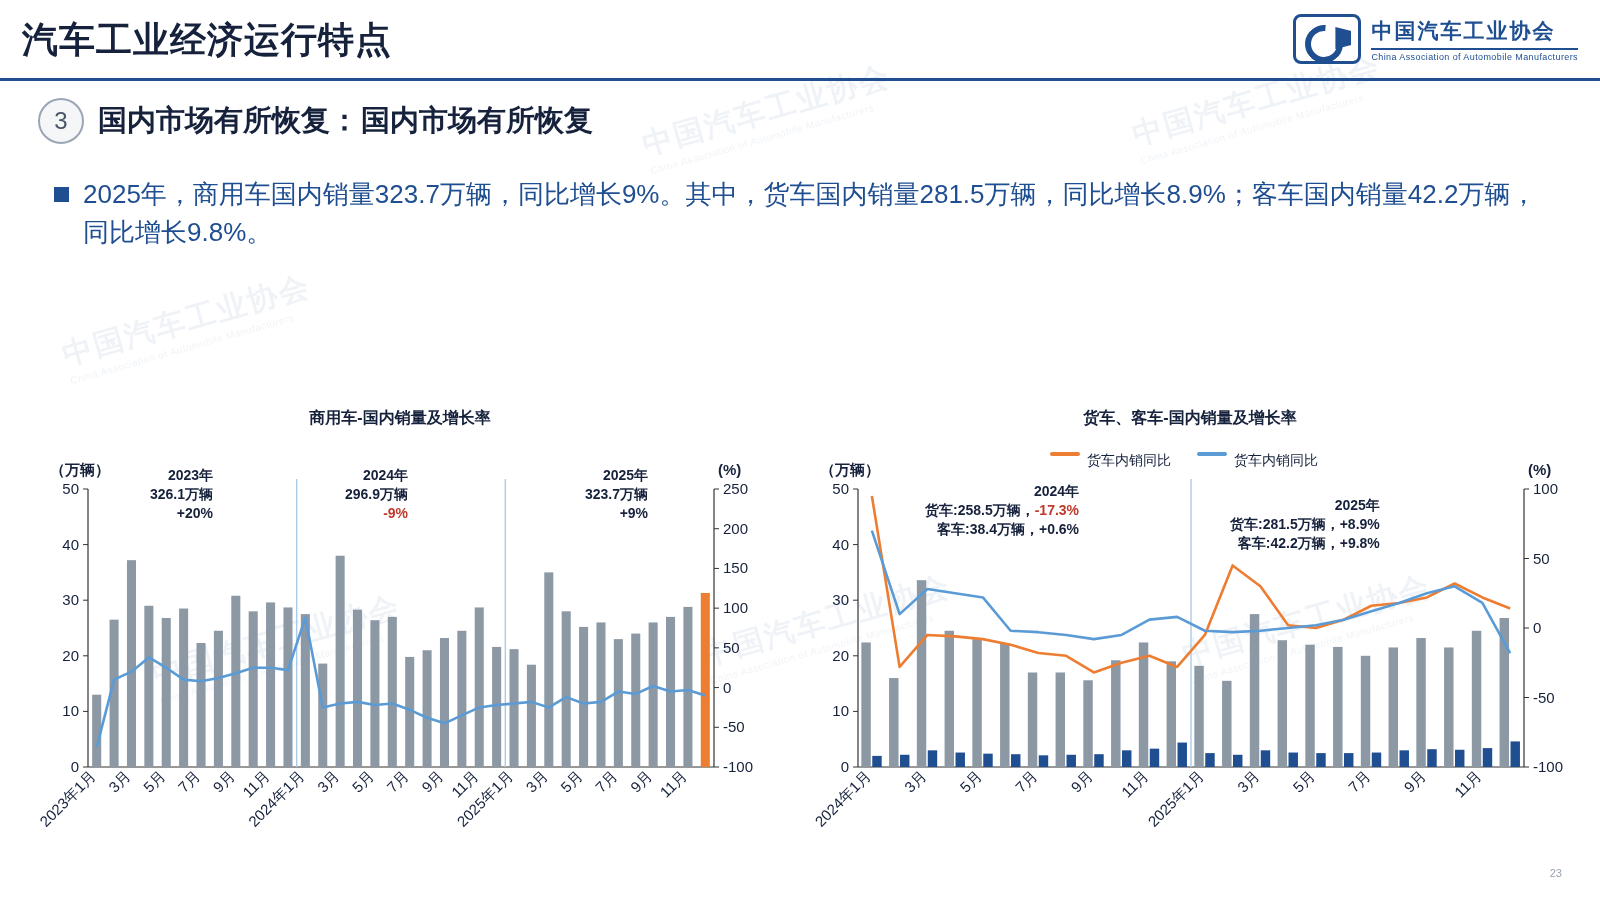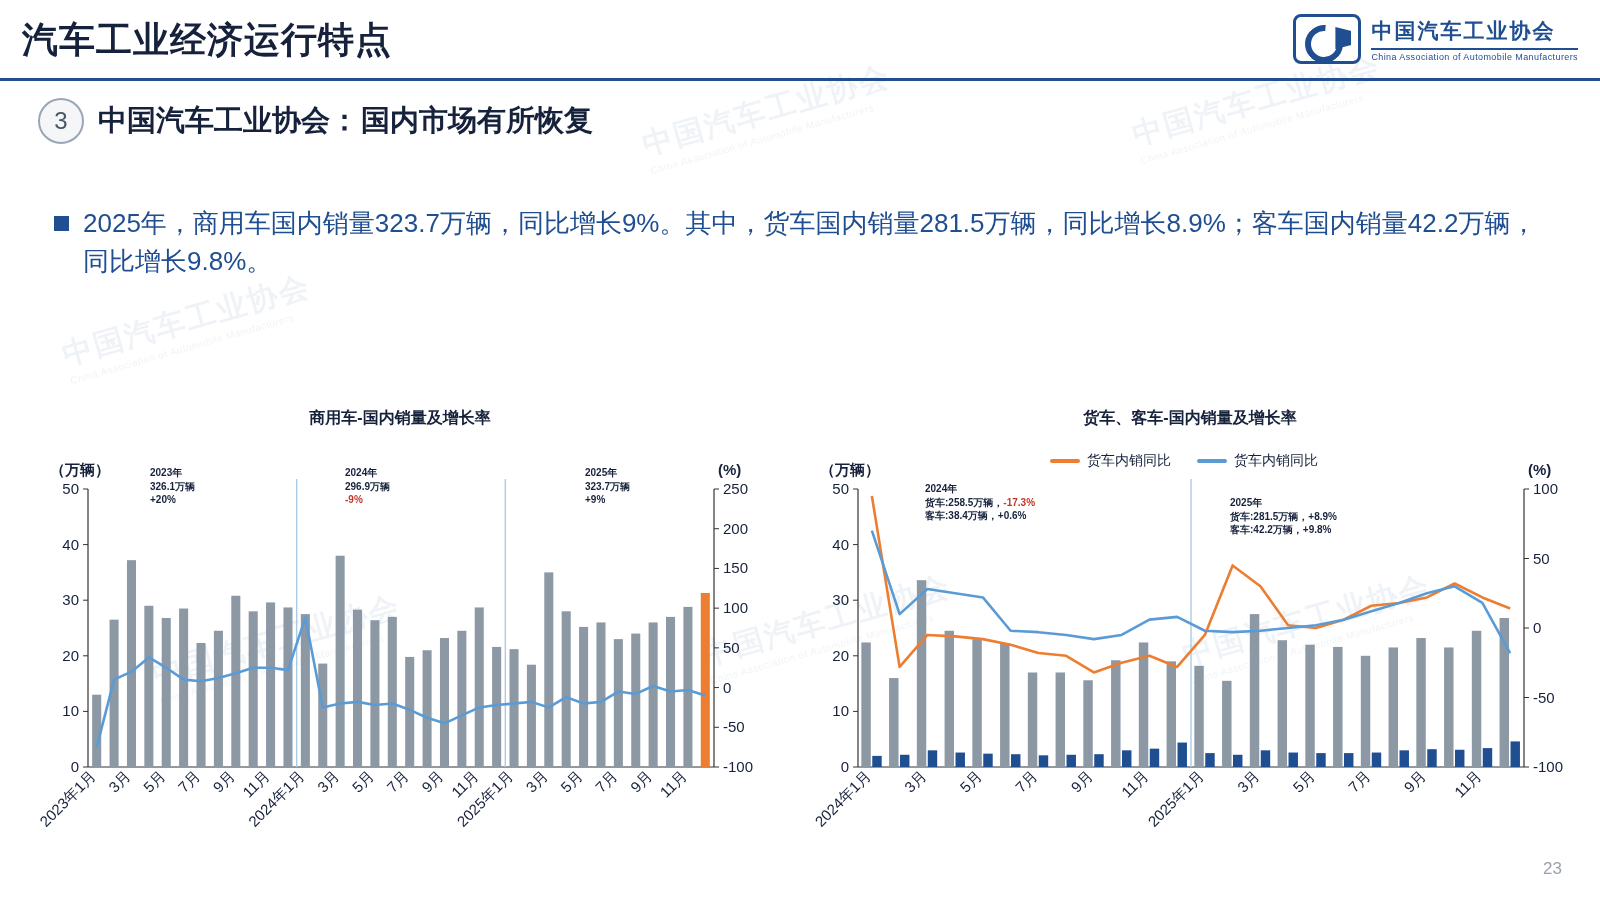--- a/index.html
+++ b/index.html
@@ -59,35 +59,35 @@
   .sec-num {
     width:42px; height:42px; border-radius:50%; border:2px solid #9aa6b5;
     display:flex; align-items:center; justify-content:center;
     font-size:24px; color:#4a5568; background:#f4f6f8;
   }
   .sec-title { font-size:29px; font-weight:700; color:#16213c; }
   .sec-title .sub { margin-left:2px; }
 
   
   .bullets { position:absolute; left:54px; top:176px; right:40px; }
-  .bullet { display:flex; gap:14px; margin-bottom:20px;margin-top:29px; }
+  .bullet { display:flex; gap:14px; margin-bottom:20px; }
   .bsq { width:15px; height:15px; background:#1f4e91; margin-top:11px; flex:none; }
   .btext { font-size:26px; line-height:1.45; color:#1f4e91; }
 
   
   .chart-box { position:absolute; top:408px; }
   #chart-left { left:30px; width:740px; height:470px; }
   #chart-right { left:800px; width:780px; height:470px; }
   .chart-title { text-align:center; font-size:16px; font-weight:700; color:#16213c; }
-  .annot { position:absolute; font-size:10px; font-weight:700; color:#16213c; line-height:1.35; text-align:left; }
+  .annot { position:absolute; font-size:14px; font-weight:700; color:#16213c; line-height:1.35; text-align:right; }
   .annot .neg { color:#c0392b; }
   .legend { position:absolute; display:flex; gap:26px; font-size:14px; color:#16213c; }
-  .legend .item { display:flex; align-items:center; gap:7px; }
+  .legend .item { display:flex; align-items:flex-start; gap:7px; }
   .legend .sw { width:30px; height:4px; border-radius:2px; }
-  .page-num { position:absolute; right:38px; bottom:20px; font-size:17px; color:#9aa2ad; }
+  .page-num { position:absolute; right:38px; bottom:20px; font-size:11px; color:#9aa2ad; }
   svg text { font-family:"Liberation Sans", sans-serif; }
 </style>
 </head>
 <body>
 
 <div class="slide">
 
   <div class="wm" style="left:60px; top:300px;">中国汽车工业协会<small>China Association of Automobile Manufacturers</small></div>
   <div class="wm" style="left:640px; top:90px;">中国汽车工业协会<small>China Association of Automobile Manufacturers</small></div>
   <div class="wm" style="left:1130px; top:80px;">中国汽车工业协会<small>China Association of Automobile Manufacturers</small></div>
@@ -103,21 +103,21 @@
         <div class="logo-text-cn">中国汽车工业协会</div>
         <div class="logo-divider"></div>
         <div class="logo-text-en">China Association of Automobile Manufacturers</div>
       </div>
     </div>
   </div>
 
   <div class="section-head">
     <div class="sec-num">3</div>
     <div class="sec-title">
-      <span>中国汽车工业协会：</span><span class="sub">国内市场有所恢复</span>
+      <span>国内市场有所恢复：</span><span class="sub">国内市场有所恢复</span>
     </div>
   </div>
 
   <div class="bullets">
     <div class="bullet">
       <div class="bsq"></div>
       <div class="btext">2025年，商用车国内销量323.7万辆，同比增长9%。其中，货车国内销量281.5万辆，同比增长8.9%；客车国内销量42.2万辆，同比增长9.8%。</div>
     </div>
   </div>
 

